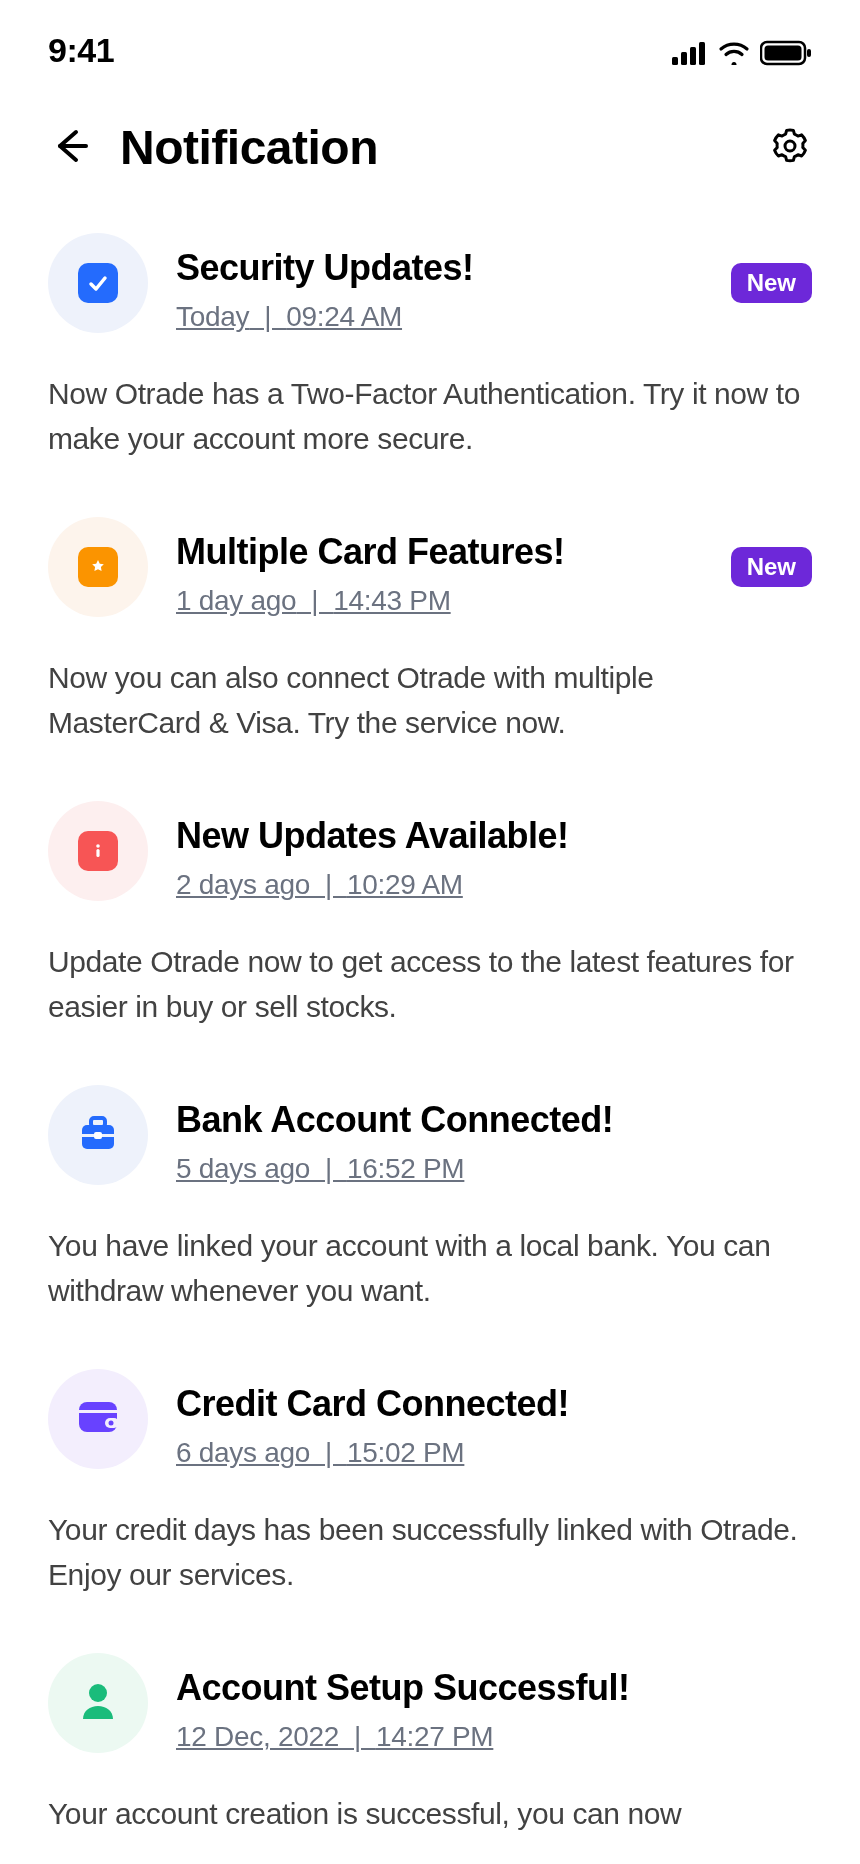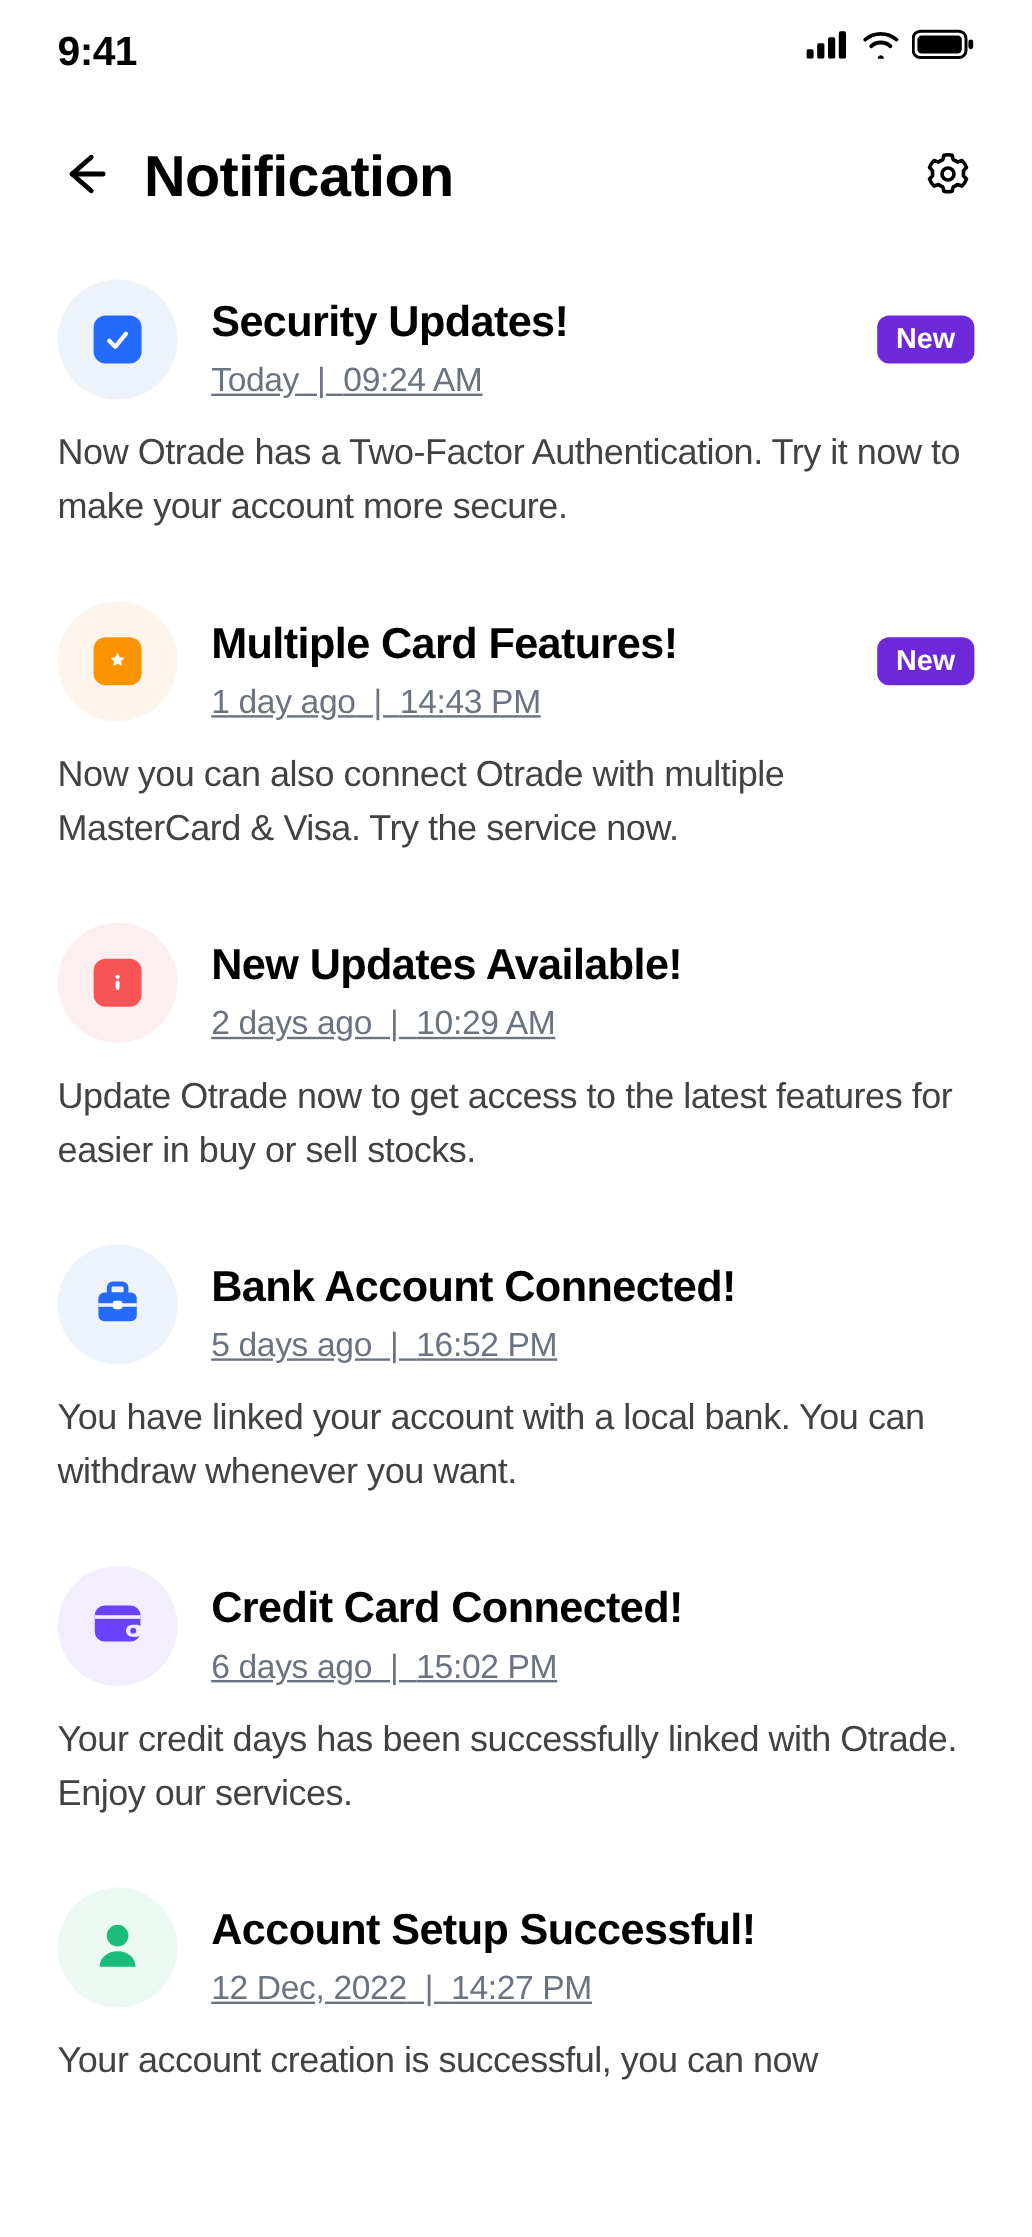--- a/index.html
+++ b/index.html
@@ -6,21 +6,21 @@
   body {
     width: 860px;
     height: 1864px;
     background: #ffffff;
     font-family: -apple-system, BlinkMacSystemFont, 'Segoe UI', sans-serif;
     overflow: hidden;
   }
   .status-bar {
     display: flex;
     justify-content: space-between;
-    align-items: flex-start;
+    align-items: flex-end;
     padding: 24px 48px 10px 48px;
     height: 80px;
   }
   .status-time {
     font-size: 34px;
     font-weight: 700;
     color: #000;
     letter-spacing: -0.5px;
   }
   .status-icons {
@@ -94,21 +94,21 @@
     font-size: 24px;
     font-weight: 600;
     padding: 6px 16px;
     border-radius: 10px;
     align-self: center;
   }
   .notif-body {
     font-size: 30px;
     color: #424242;
     line-height: 1.5;
-    margin-top: 22px;
+    margin-top: 38px;
     font-weight: 500;
     letter-spacing: -0.4px;
   }
 
   
   .bg-blue-soft   { background: #eef2fb; }
   .bg-orange-soft { background: #fdf4ec; }
   .bg-red-soft    { background: #fdefef; }
   .bg-purple-soft { background: #f3eefd; }
   .bg-green-soft  { background: #ecf9f2; }

